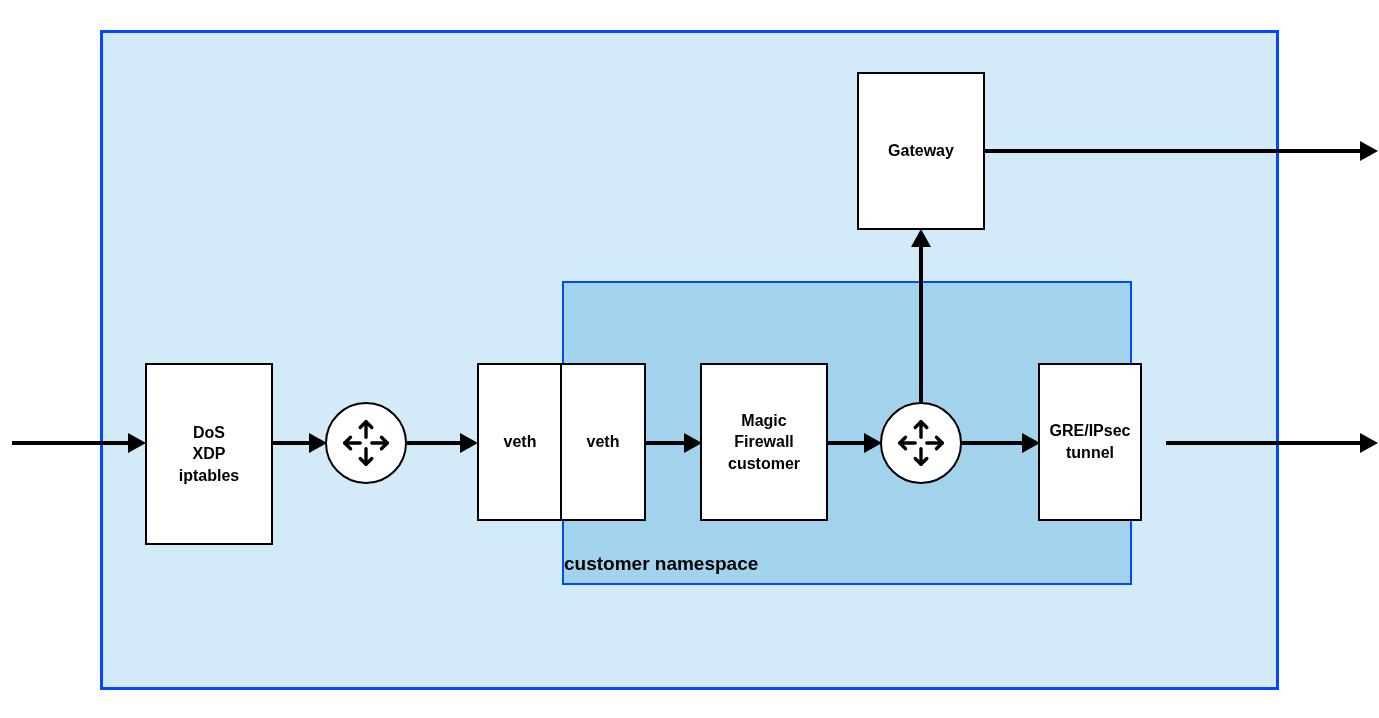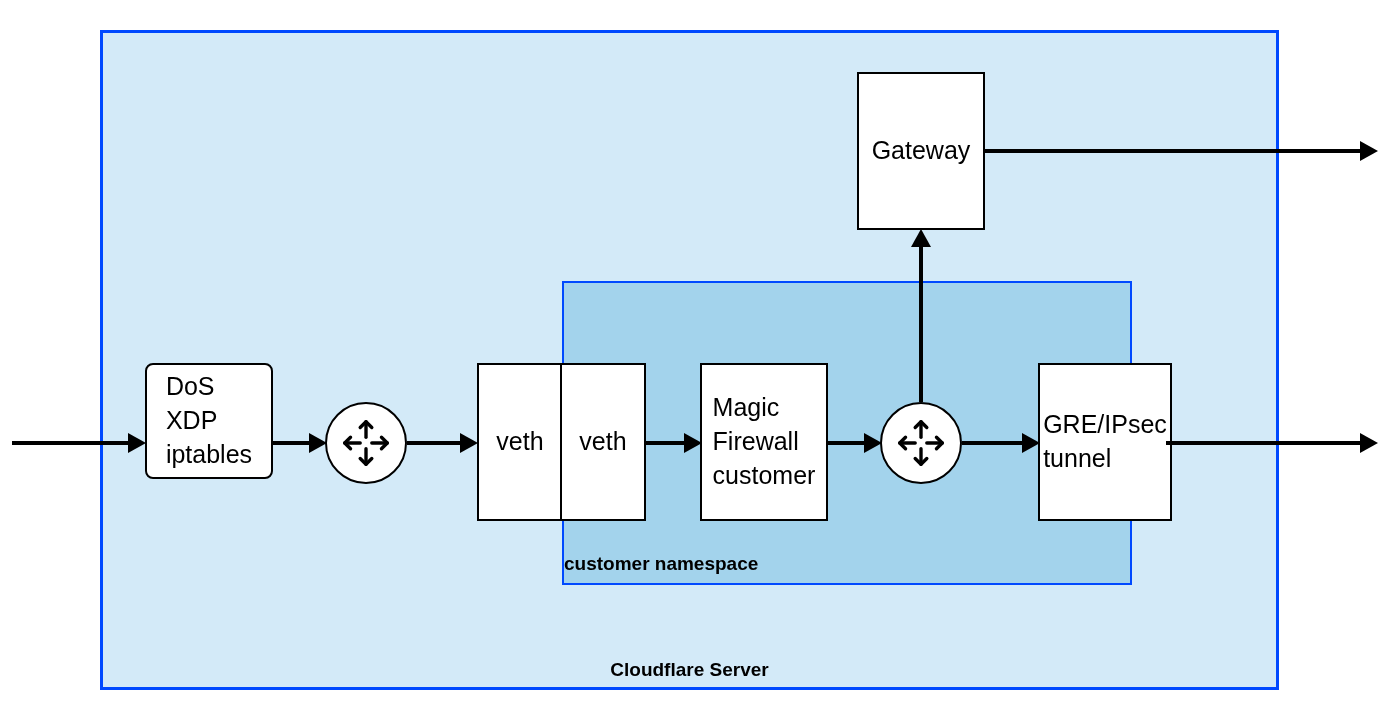--- a/index.html
+++ b/index.html
@@ -46,22 +46,23 @@
       font-weight: 600;
       font-size: 19px;
     }
     .box {
       position: absolute;
       background: #fff;
       border: 2.5px solid #000;
       display: flex;
       align-items: center;
       justify-content: center;
-      font-weight: 400;
-      font-size: 25px;
+      text-align: center;
+      font-weight: 700;
+      font-size: 16px;
       line-height: 1.35;
     }
     .router {
       position: absolute;
       width: 82px;
       height: 82px;
       background: #fff;
       border: 2.5px solid #000;
       border-radius: 50%;
       display: flex;
@@ -87,27 +88,26 @@
       width: 0; height: 0;
       border-left: 10px solid transparent;
       border-right: 10px solid transparent;
       border-bottom: 18px solid #000;
     }
   </style>
 </head>
 <body>
 
 <div class="server-container">
-  <div class="server-label">Cloudflare Server</div>
   <div class="namespace-container">
     <div class="namespace-label">customer namespace</div>
   </div>
 </div>
 
-<div class="box" style="left:145px; top:363px; width:128px; height:116px; white-space:pre;border-radius:8px;">DoS
+<div class="box" style="left:145px; top:363px; width:128px; height:182px; white-space:pre;">DoS
 XDP
 iptables</div>
 
 <div class="router" style="left:325px; top:402px;">
   <svg viewBox="0 0 60 60">
     <g stroke="#000" stroke-width="3.5" fill="none" stroke-linecap="round" stroke-linejoin="round">
       <path d="M30 24 L30 8"></path>
         <path d="M24 14 L30 8 L36 14"></path>
       <path d="M30 36 L30 52"></path>
         <path d="M24 46 L30 52 L36 46"></path>
@@ -134,21 +134,21 @@
       <path d="M30 36 L30 52"></path>
         <path d="M24 46 L30 52 L36 46"></path>
       <path d="M24 30 L8 30"></path>
         <path d="M14 24 L8 30 L14 36"></path>
       <path d="M36 30 L52 30"></path>
         <path d="M46 24 L52 30 L46 36"></path>
     </g>
   </svg>
 </div>
 
-<div class="box" style="left:1038px; top:363px; width:134px; height:158px; white-space:pre;">GRE/IPsec
+<div class="box" style="left:1038px; top:363px; width:104px; height:158px; white-space:pre;">GRE/IPsec
 tunnel</div>
 
 <div class="box" style="left:857px; top:72px; width:128px; height:158px;">Gateway</div>
 
 <div class="arrow arrow-h" style="left:12px; top:441px; width:118px;"></div>
 <div class="arrowhead-r" style="left:128px; top:433px;"></div>
 
 <div class="arrow arrow-h" style="left:273px; top:441px; width:38px;"></div>
 <div class="arrowhead-r" style="left:309px; top:433px;"></div>
 

